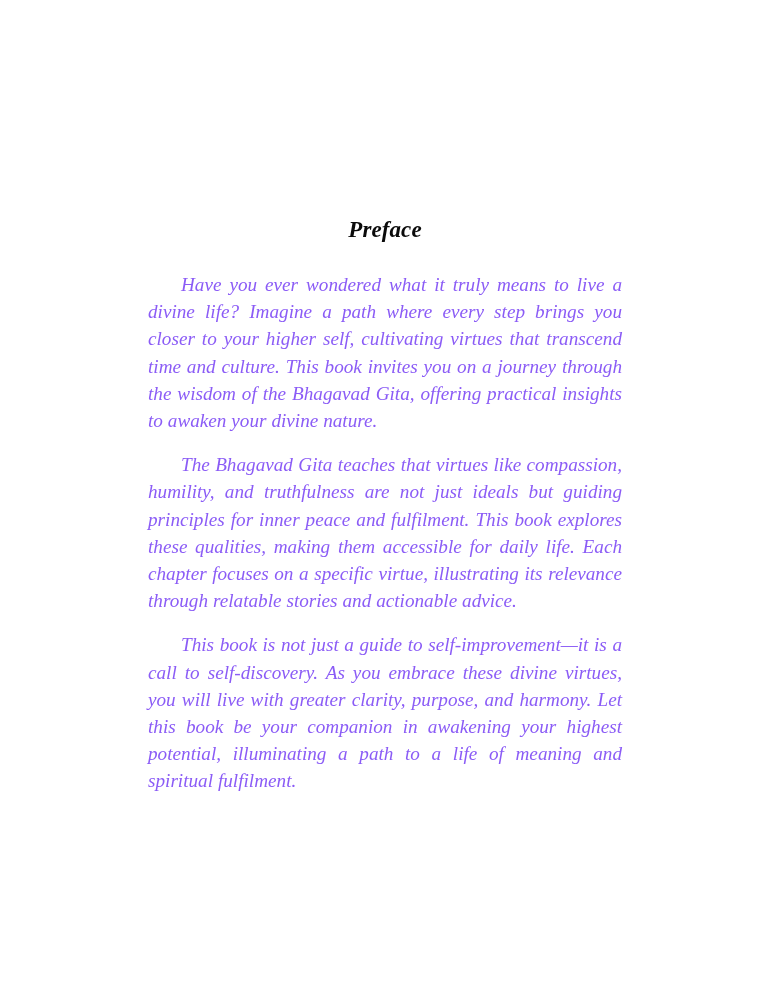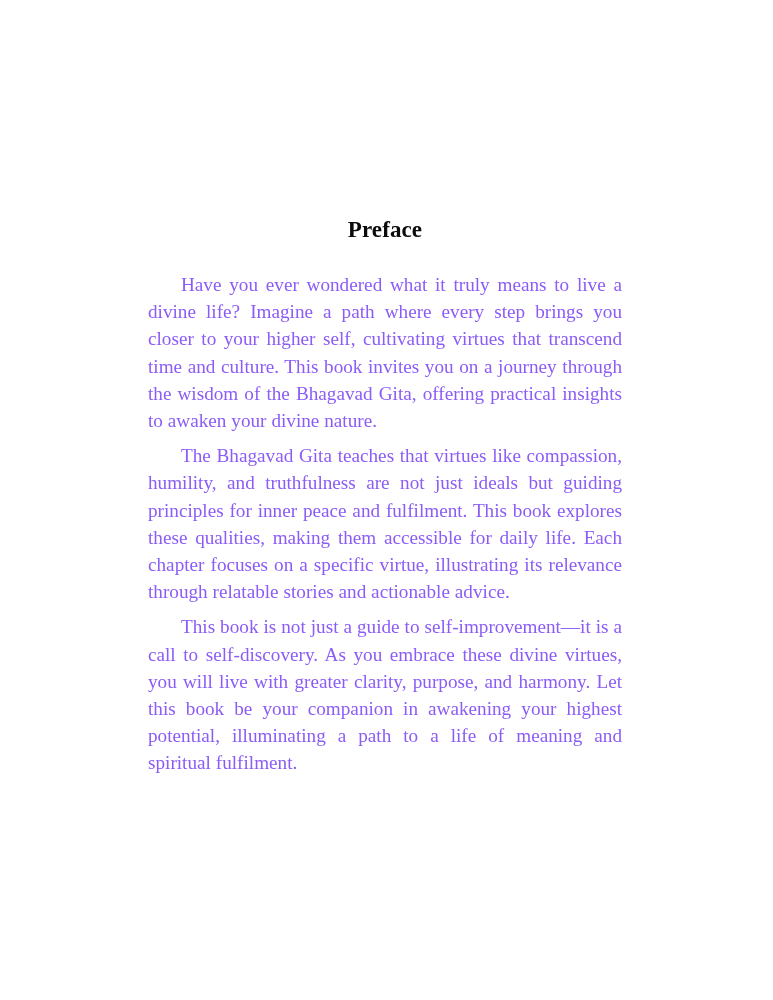--- a/index.html
+++ b/index.html
@@ -15,20 +15,21 @@
     color: #000000;
     overflow: hidden;
   }
 
   .page {
     position: relative;
     width: 773px;
     height: 1000px;
     background: #ffffff;
     box-sizing: border-box;
+    font-style: italic;
   }
 
   .content-block {
     position: absolute;
     left: 148px;
     top: 215px;
     width: 474px;
   }
 
   .page-title {
@@ -48,21 +49,21 @@
     text-justify: inter-word;
     margin: 0;
     text-indent: 33px;
     color: #8b5cf6;
     -webkit-hyphens: none;
     hyphens: none;
     word-spacing: 0.1px;
   }
 
   .body-paragraph + .body-paragraph {
-    margin-top: 8px;
+    margin-top: 17px;
   }
 </style>
 </head>
 <body>
 
 <div class="page">
   <div class="content-block">
 
     <h1 class="page-title">Preface</h1>
 

